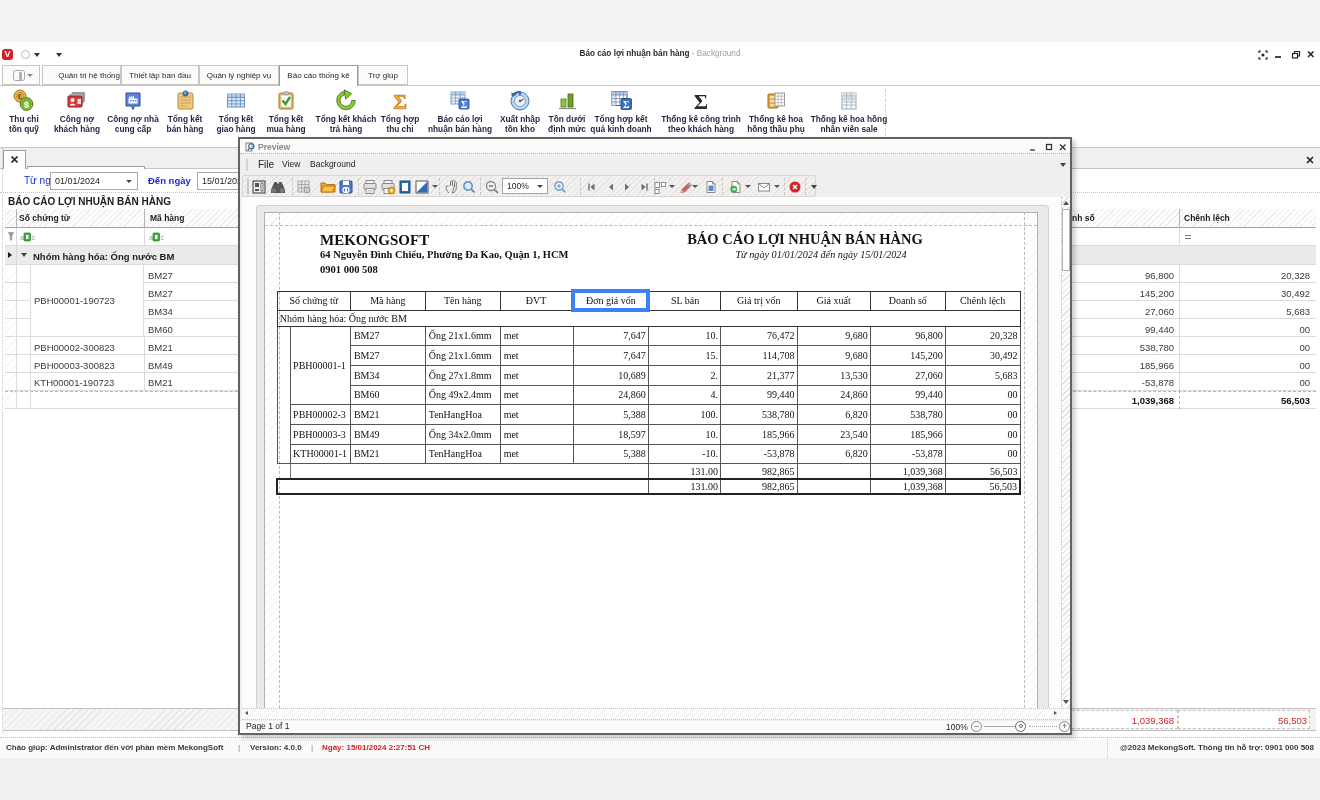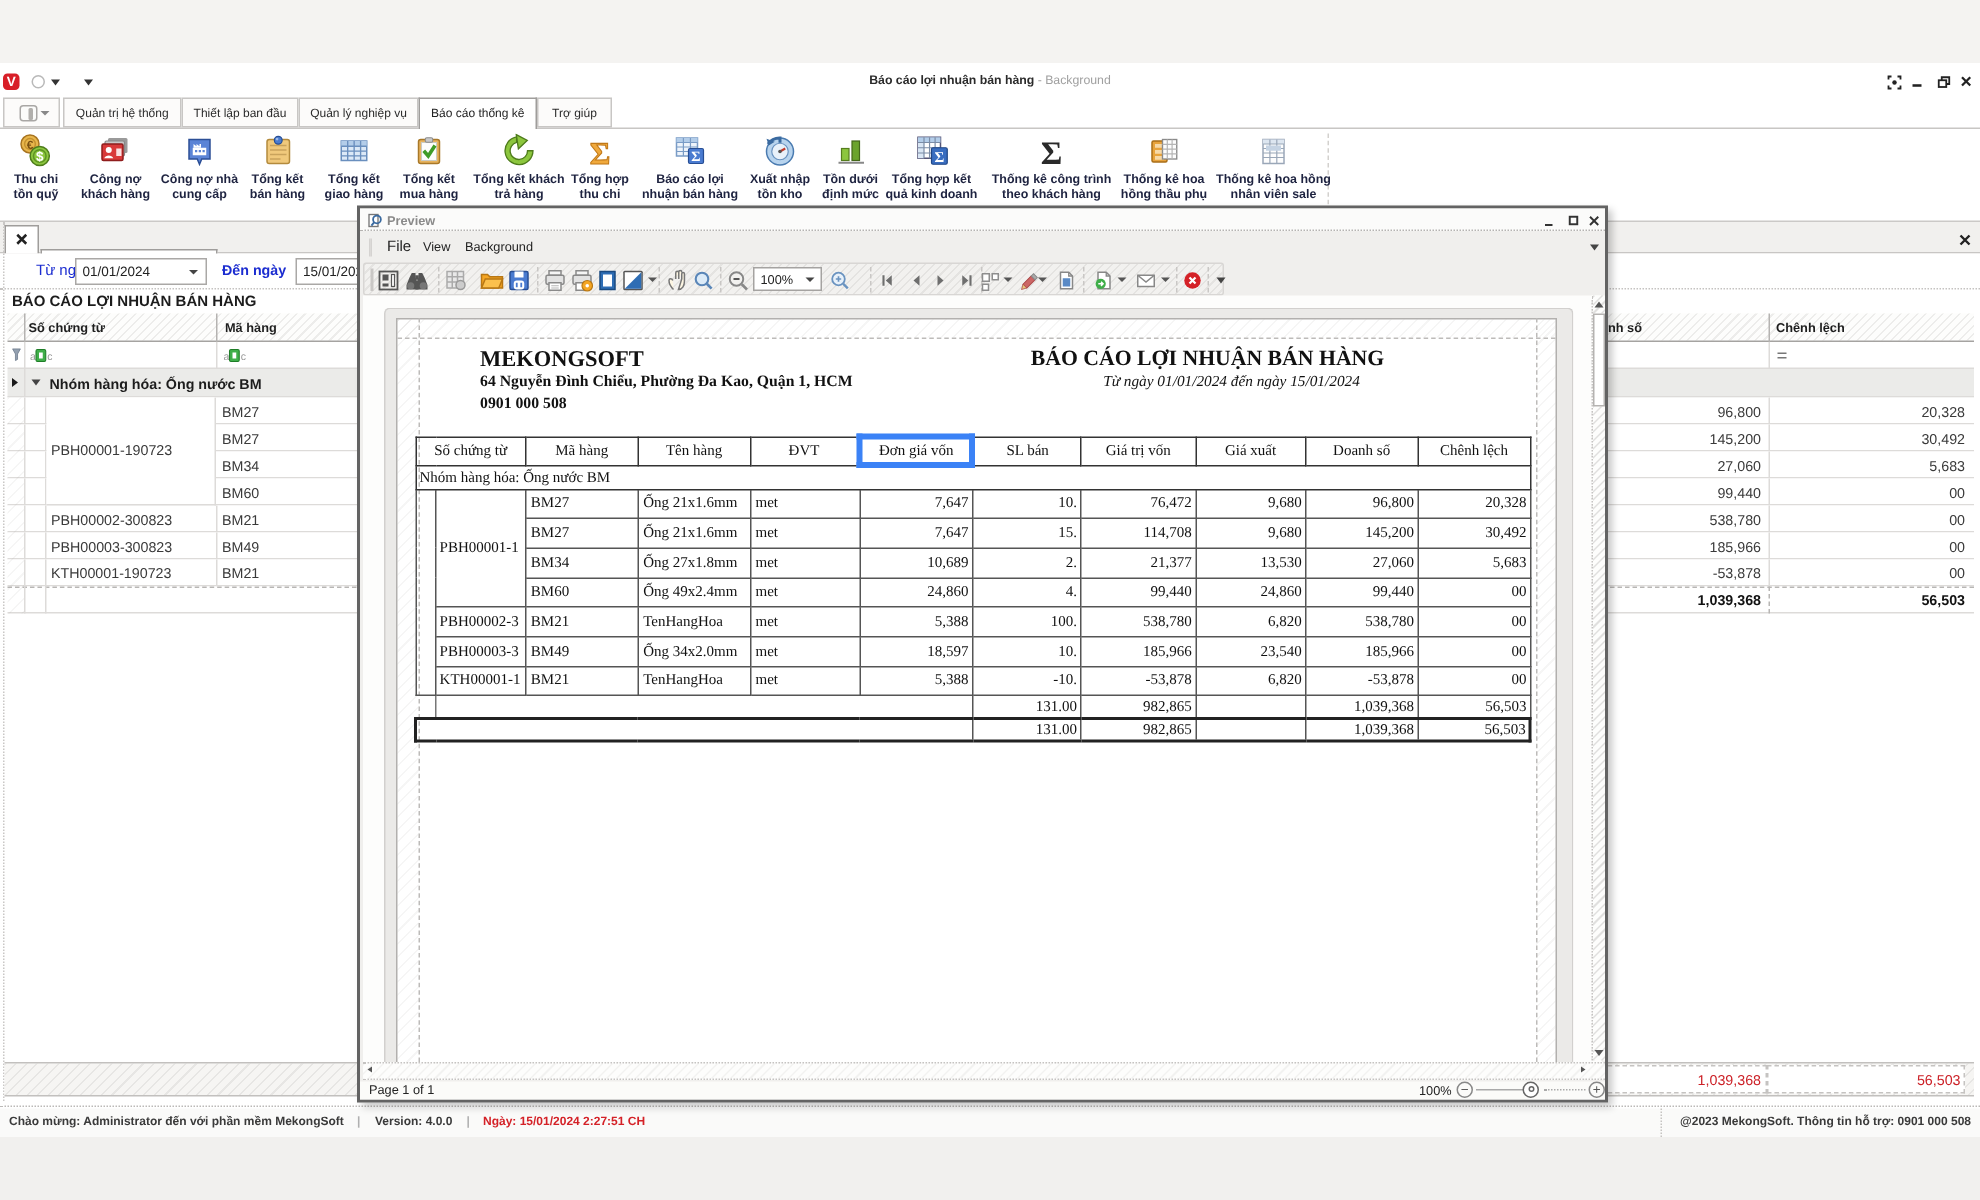--- a/index.html
+++ b/index.html
@@ -35,21 +35,21 @@
 <path d="M50 1.5 l5.5 5.5 M55.5 1.5 l-5.5 5.5" stroke-width="1.5"></path>
 </g>
 </svg>
 </div>
 
 <div class="ab" style="left:2px;top:65px;width:38px;height:20px;border:1px solid #c8c6c4;background:#fcfbfa;"></div>
 <div class="ab" style="left:13px;top:70px;width:12px;height:11px;border:1px solid #a9a7a5;border-radius:2.5px;background:#fbfbfa;"></div>
 <div class="ab" style="left:18.5px;top:71.5px;width:3.5px;height:8px;background:#b1afac;border-radius:1px;"></div>
 <div class="ab" style="left:27px;top:73.5px;width:0;height:0;border-left:3px solid transparent;border-right:3px solid transparent;border-top:3.5px solid #888;"></div>
 
-<div class="ab" style="left:42px;top:65px;width:79px;height:20px;background:#fcfbfa;border:1px solid #c8c6c4;font-size:8px;color:#2b2b2b;text-align:center;line-height:19px;">Quản trị hệ thống</div>
+<div class="ab" style="left:42px;top:65px;width:79px;height:20px;background:#fcfbfa;border:1px solid #c8c6c4;font-size:8px;color:#2b2b2b;text-align:right;line-height:19px;">Quản trị hệ thống</div>
 <div class="ab" style="left:121px;top:65px;width:78px;height:20px;background:#fcfbfa;border:1px solid #c8c6c4;font-size:8px;color:#2b2b2b;text-align:center;line-height:19px;">Thiết lập ban đầu</div>
 <div class="ab" style="left:199px;top:65px;width:80px;height:20px;background:#fcfbfa;border:1px solid #c8c6c4;font-size:8px;color:#2b2b2b;text-align:center;line-height:19px;">Quản lý nghiệp vụ</div>
 <div class="ab" style="left:279px;top:65px;width:79px;height:21px;background:#fff;border:1px solid #9f9d9b;border-bottom:none;font-size:8px;color:#222;text-align:center;line-height:19px;z-index:3;">Báo cáo thống kê</div>
 <div class="ab" style="left:358px;top:65px;width:50px;height:20px;background:#fcfbfa;border:1px solid #c8c6c4;font-size:8px;color:#2b2b2b;text-align:center;line-height:19px;">Trợ giúp</div>
 <div class="ab" style="left:0;top:84.5px;width:1320px;border-top:1px solid #c8c6c4;z-index:1;"></div>
 <div class="ab" style="left:280px;top:84px;width:77px;height:2px;background:#fff;z-index:2;"></div>
 <div class="ab" style="left:885px;top:89px;width:0;height:52px;border-left:1px dashed #d3d1ce;"></div>
 <div class="ab" style="left:0;top:147px;width:1320px;height:0;border-top:1px solid #cbc9c7;"></div>
 <div class="ab" style="left:12px;top:89px;width:24px;height:24px;">
       <svg width="24" height="24" viewBox="0 0 24 24">
@@ -316,21 +316,21 @@
 <div class="ab hatch2" style="left:4.5px;top:265.3px;width:11.2px;height:143.5px;"></div>
 <div class="ab" style="left:1.5px;top:148px;width:0;height:586px;border-left:1px dotted #c9c7c5;"></div>
 <div class="ab" style="left:3px;top:708px;width:1313px;height:22.5px;border-top:1px solid #c2c0be;border-bottom:1px solid #c2c0be;background:repeating-linear-gradient(135deg,#e7e6e4 0 1px,#f6f5f3 1px 5px);"></div>
 <div class="ab" style="left:1062px;top:710px;width:116px;height:18.5px;background:#fff;border:1px dashed #c5c3c1;"></div>
 <div class="ab" style="left:1178px;top:710px;width:132px;height:18.5px;background:#fff;border:1px dashed #c5c3c1;"></div>
 <div class="ab" style="left:1074px;top:714.5px;width:100px;text-align:right;font-size:9.5px;color:#cc2127;">1,039,368</div>
 <div class="ab" style="left:1207px;top:714.5px;width:100px;text-align:right;font-size:9.5px;color:#cc2127;">56,503</div>
 
 <div class="ab" style="left:0;top:737px;width:1320px;border-top:1px dotted #bbb9b7;"></div>
 <div class="ab" style="left:0;top:739px;width:1320px;height:18.5px;background:#fafaf9;font-size:8px;font-weight:bold;color:#3a3a3a;line-height:18.5px;">
- <span style="position:absolute;left:6px;">Chào mừng: Administrator đến với phần mềm MekongSoft</span>
+ <span style="position:absolute;left:6px;">Chào giúp: Administrator đến với phần mềm MekongSoft</span>
  <span style="position:absolute;left:238px;color:#b0b0b0;">|</span>
  <span style="position:absolute;left:250px;">Version: 4.0.0</span>
  <span style="position:absolute;left:311px;color:#b0b0b0;">|</span>
  <span style="position:absolute;left:322px;color:#d42127;">Ngày: 15/01/2024 2:27:51 CH</span>
  <span style="position:absolute;left:1107px;height:18.5px;border-left:1px dotted #c5c3c1;"></span>
  <span style="position:absolute;right:6px;">@2023 MekongSoft. Thông tin hỗ trợ: 0901 000 508</span>
 </div>
 <div class="ab" style="left:0;top:758px;width:1320px;height:42px;background:#f1f0ee;"></div>
 
 <div class="ab" id="dlg" style="left:238px;top:137px;width:834px;height:598px;background:#f0efed;border:2px solid #636363;box-shadow:3px 3px 5px rgba(0,0,0,0.22);">

